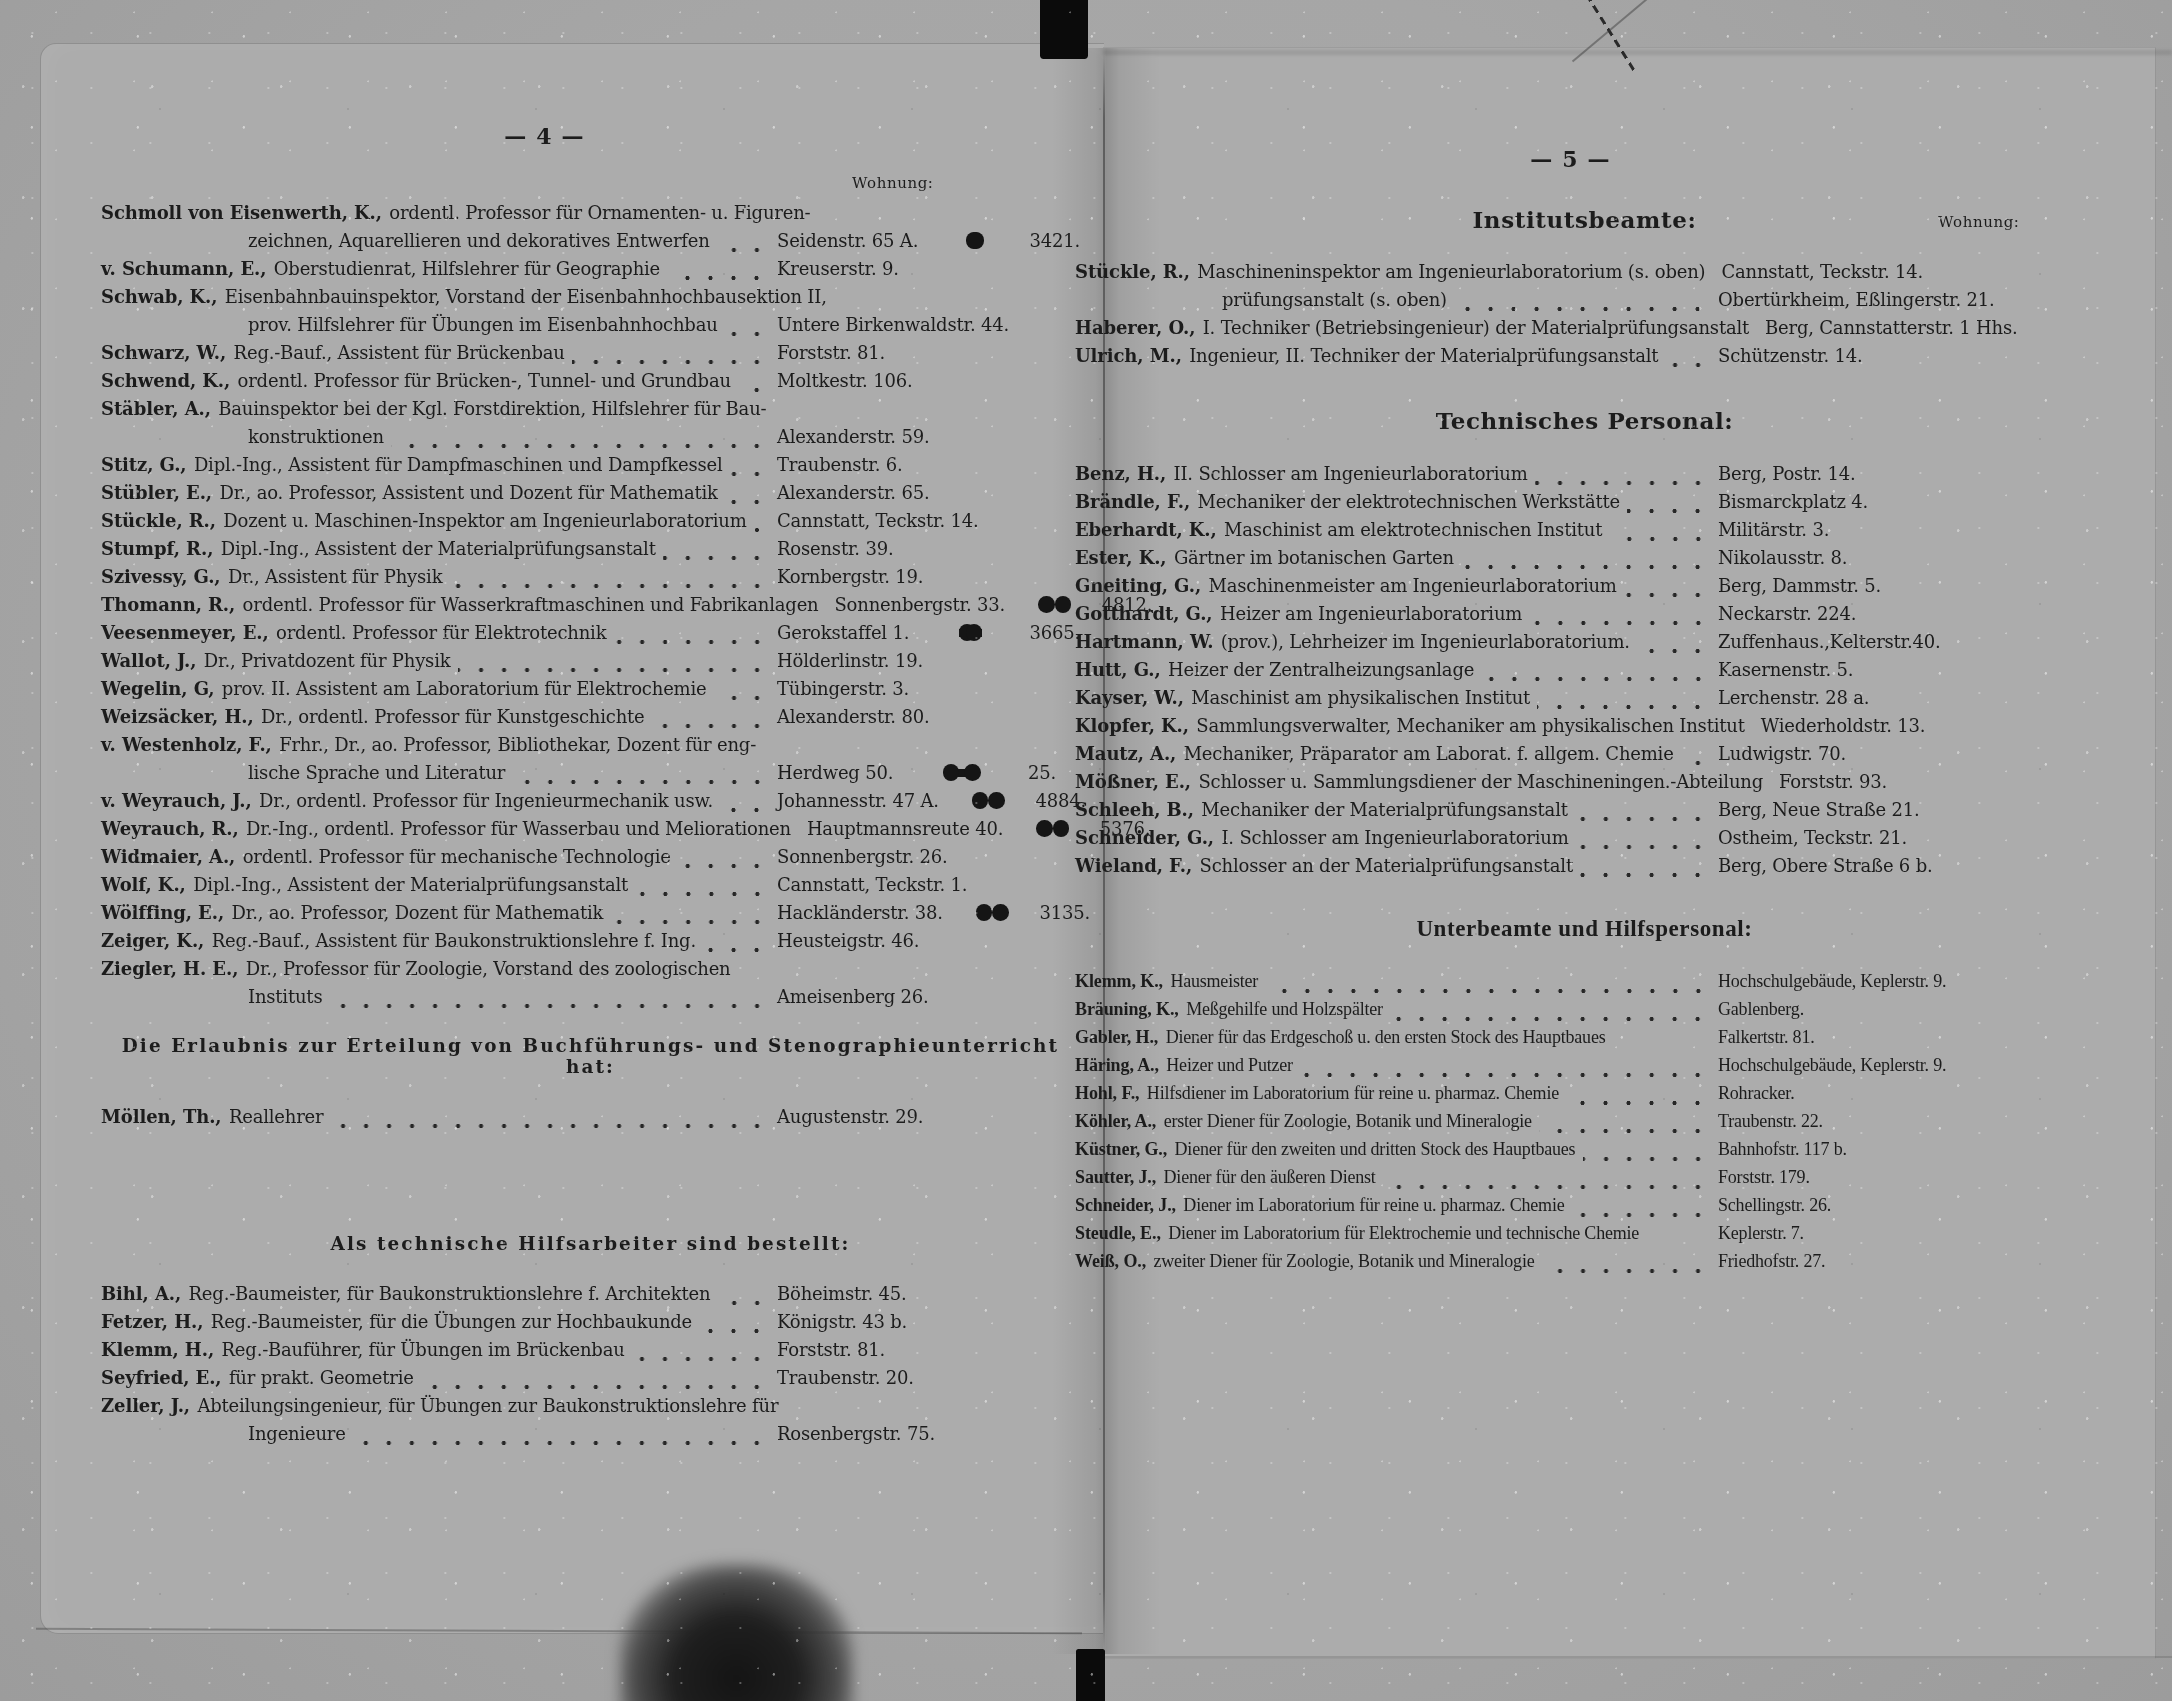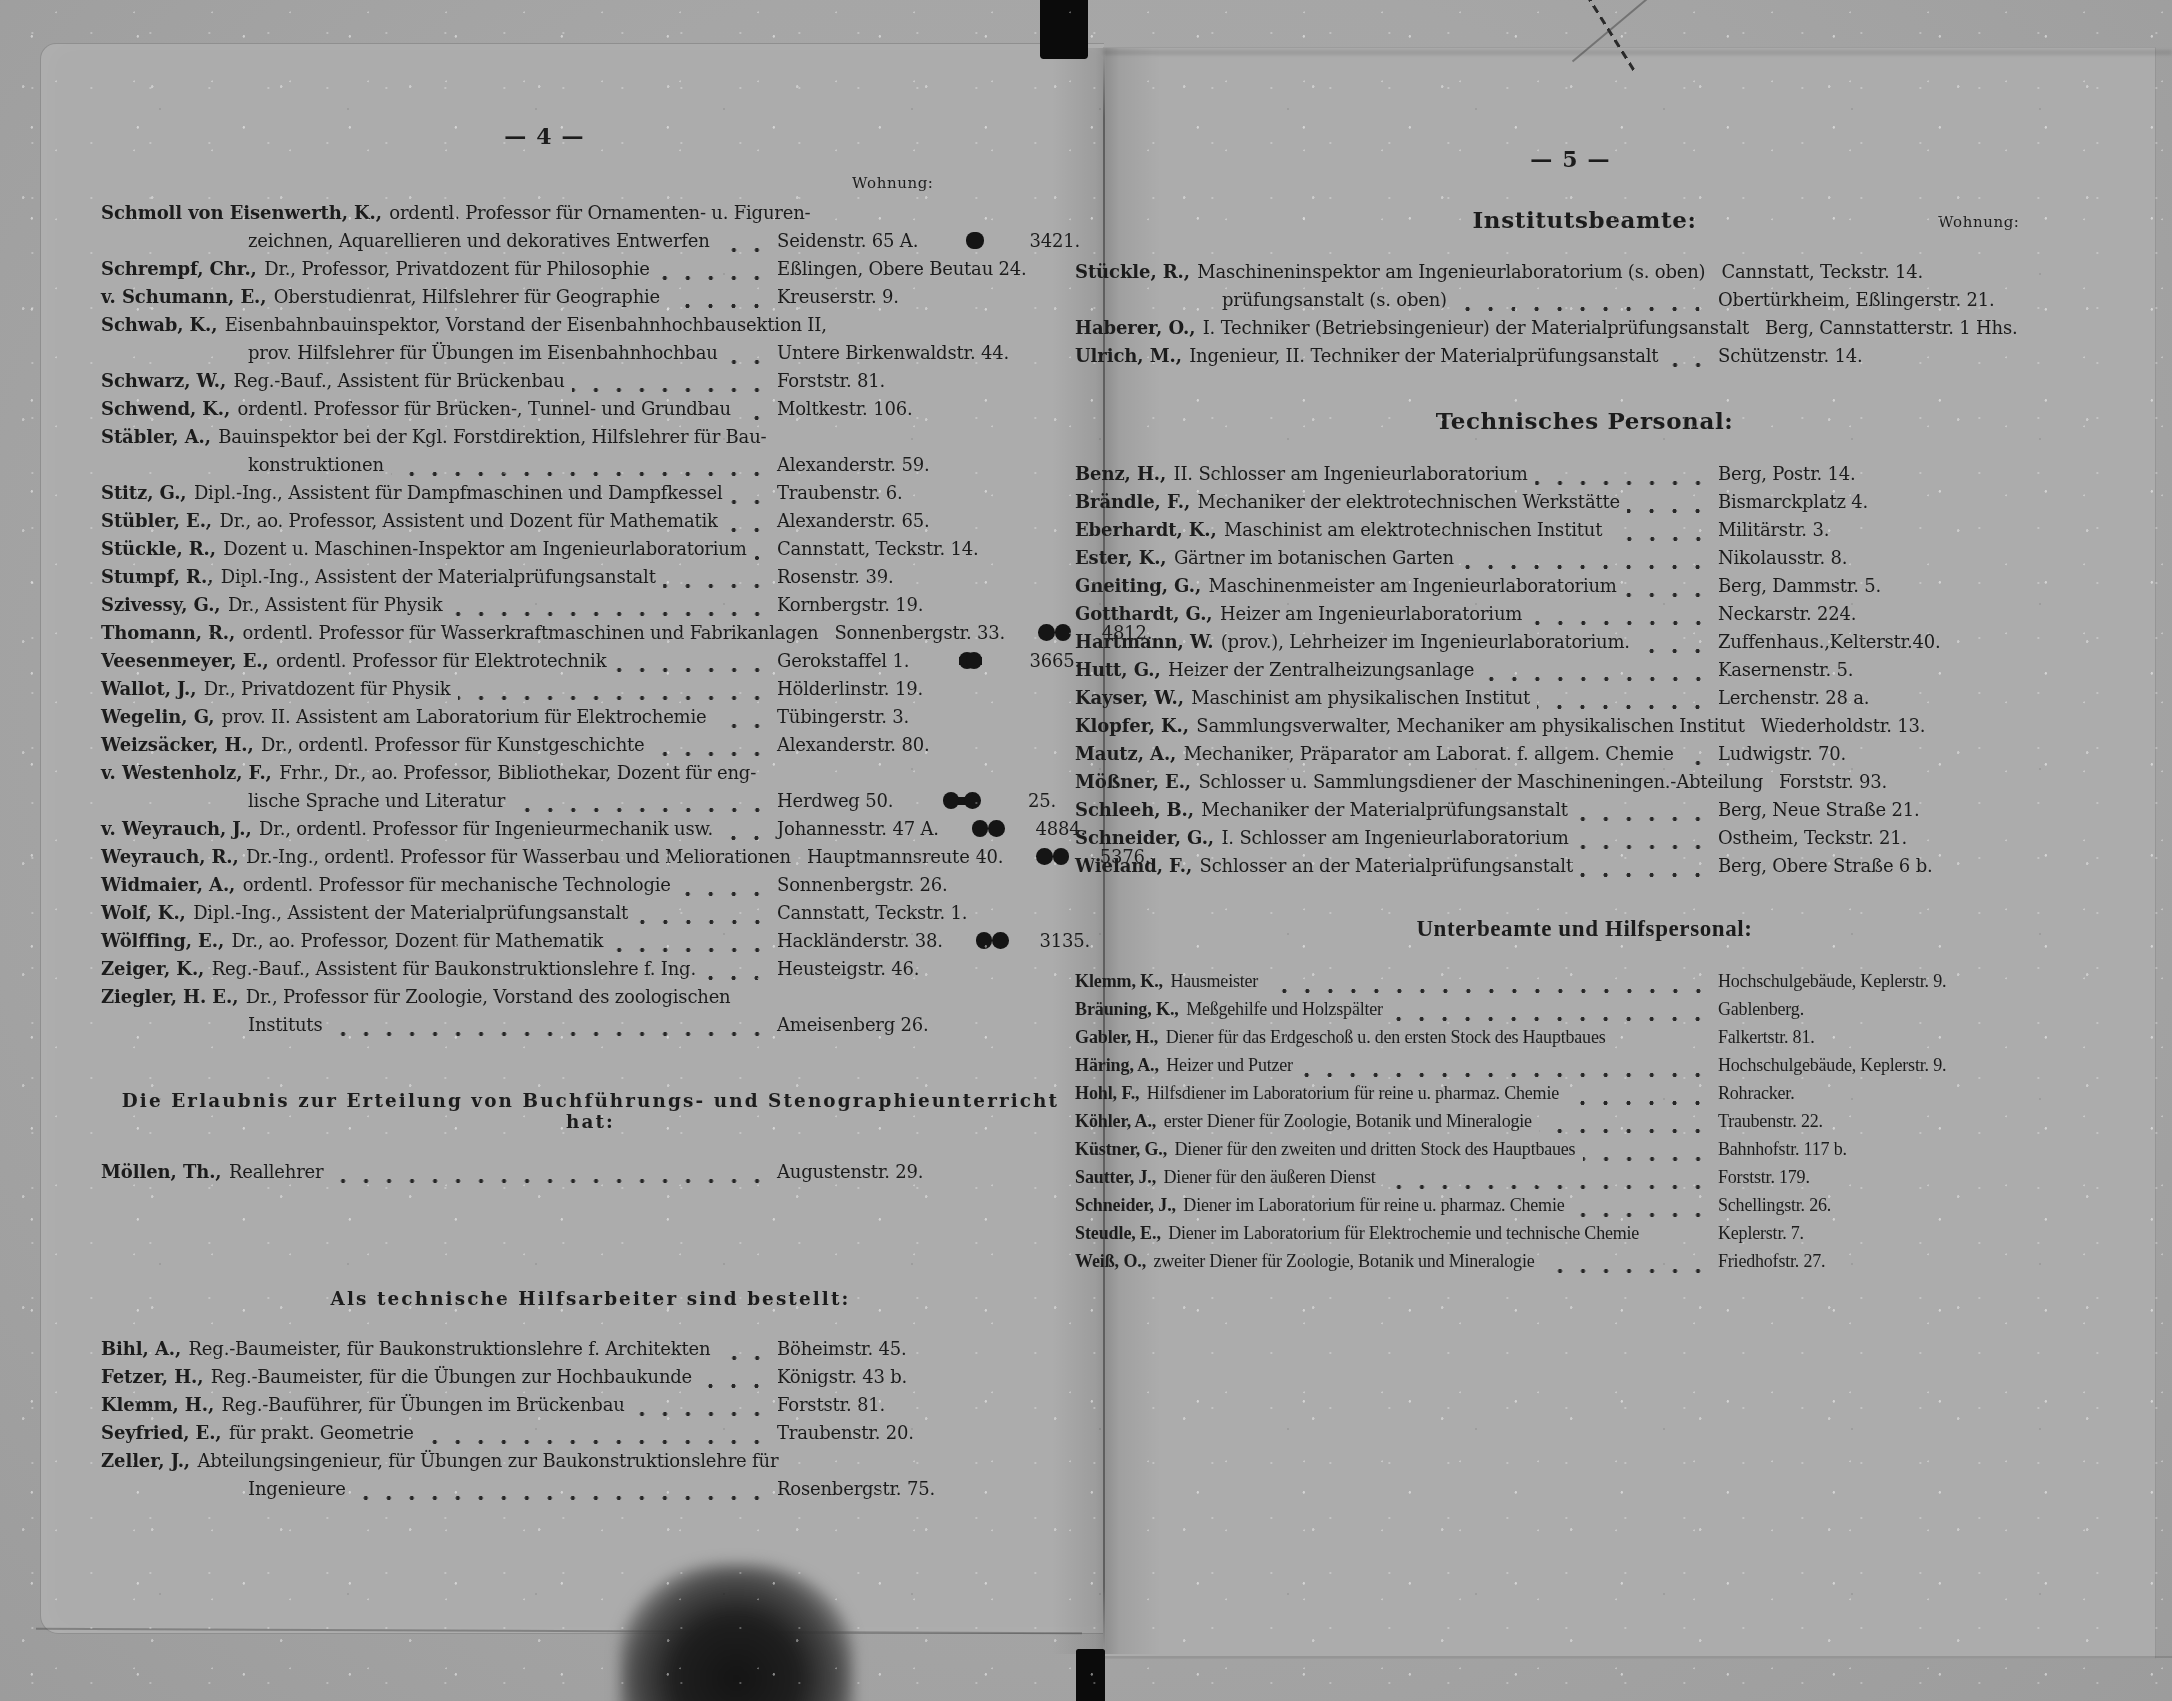--- a/index.html
+++ b/index.html
@@ -63,21 +63,21 @@
   .wohnung{position:absolute;font-size:15px;letter-spacing:0.6px;}
   #p4-wohnung{left:852px;top:174px;}
   #p5-wohnung{left:1938px;top:213px;}
   .pbody{position:absolute;font-size:18px;letter-spacing:-0.2px;}
   #p4-body{left:101px;top:202px;width:979px;}
   #p5-body{left:1075px;top:206px;width:1019px;}
   .sec-heading{text-align:center;font-weight:700;}
   .page4-body .sec-heading{font-size:18.4px;letter-spacing:2.1px;}
   .page5-body .sec-heading{font-size:23px;letter-spacing:0.6px;}
   .sec-heading + .sec-list{margin-top:29px;}
-  .page4-body .section:nth-child(2){margin-top:48px;}
+  .page4-body .section:nth-child(2){margin-top:21px;}
   .page4-body .section:nth-child(3){margin-top:99px;}
   .page5-body .section:nth-child(2){margin-top:34px;}
   .page5-body .section:nth-child(3){margin-top:33px;font-family:Liberation Serif, serif;}
   .page5-body .section:nth-child(1) .sec-list{margin-top:28px;}
   .row{display:flex;align-items:baseline;white-space:nowrap;height:28px;}
   .ename{font-weight:700;margin-right:7.4px;letter-spacing:-0.1px;}
   .edesc{flex:0 1 auto;}
   .cont{padding-left:147px;}
   .dots{flex:1 1 0;align-self:flex-end;height:8px;margin:0 8.6px 4.3px 7.4px;
     background-image:radial-gradient(circle, #262626 1.8px, rgba(0,0,0,0) 2.3px);
@@ -130,29 +130,20 @@
 
     <span class="edesc cont">zeichnen, Aquarellieren und dekoratives Entwerfen</span>
     <span class="dots"></span>
     <span class="addr">
       <span class="addr-text">Seidenstr. 65 A.</span>
       <span class="tel"></span>
       <span class="phone">3421.</span>
     </span>
   </div>
 
-  <div class="row">
-    <span class="ename">Schrempf, Chr.,</span>
-    <span class="edesc">Dr., Professor, Privatdozent für Philosophie</span>
-    <span class="dots"></span>
-    <span class="addr">
-      <span class="addr-text">Eßlingen, Obere Beutau 24.</span>
-
-    </span>
-  </div>
 
   <div class="row">
     <span class="ename">v. Schumann, E.,</span>
     <span class="edesc">Oberstudienrat, Hilfslehrer für Geographie</span>
     <span class="dots"></span>
     <span class="addr">
       <span class="addr-text">Kreuserstr. 9.</span>
 
     </span>
   </div>

